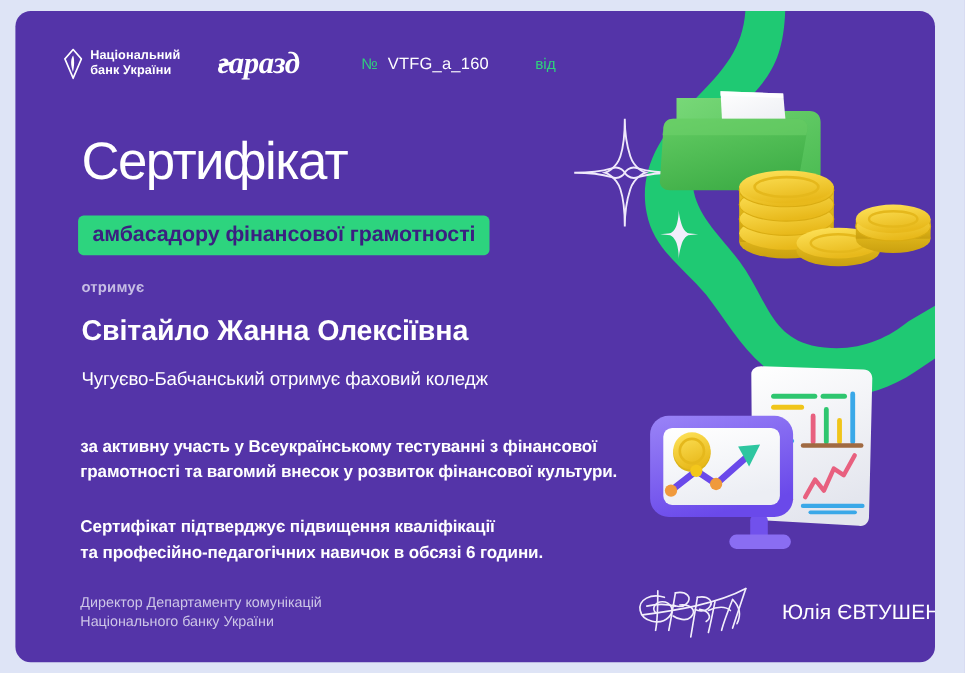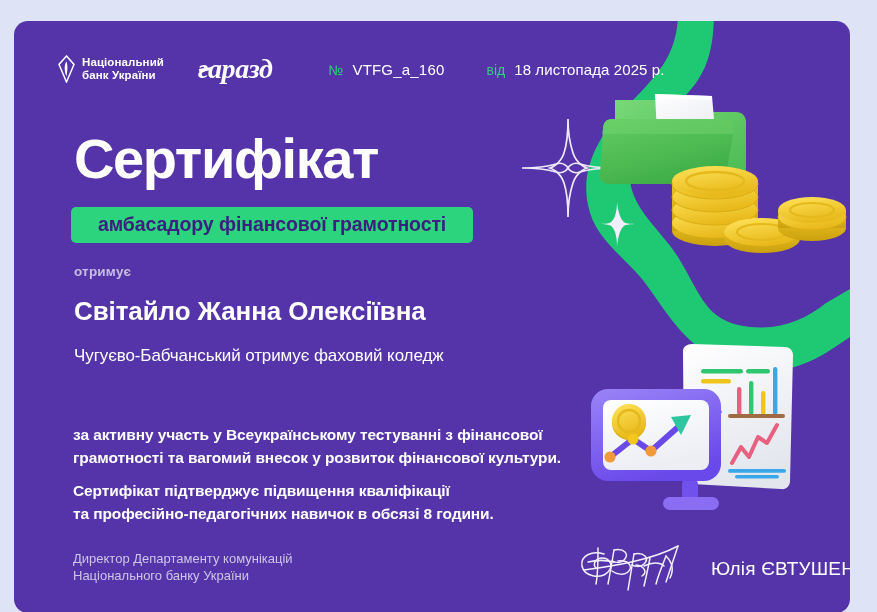--- a/index.html
+++ b/index.html
@@ -22,21 +22,20 @@
   
   #card {
     position: absolute;
     left: 14px;
     top: 10px;
     width: 836px;
     height: 592px;
     background: #5434a8;
     border-radius: 14px;
     overflow: hidden;
-    margin-top: 11px;
   }
 
   
   .deco { position: absolute; pointer-events: none; }
 
   #ribbon-svg { left: 0; top: 0; width: 836px; height: 592px; }
   #art-folder { left: 570px; top: 55px; width: 266px; height: 195px; }
   #art-chart  { left: 565px; top: 312px; width: 271px; height: 195px; }
   #sparkles   { left: 480px; top: 90px; width: 160px; height: 140px; }
 
@@ -98,35 +97,35 @@
   #doc-number { letter-spacing: .2px; }
   #date-label { margin-left: 42px; }
   #doc-date { letter-spacing: .1px; }
 
   
   #title {
     position: absolute;
     left: 60px;
     top: 99px;
     color: #ffffff;
-    font-size: 56px;
-    font-weight: bold;
+    font-size: 48px;
+    font-weight: normal;
     letter-spacing: -1.4px;
     line-height: 78px;
   }
 
   #subtitle {
     position: absolute;
     left: 57px;
     top: 186px;
     background: #2dd47e;
     color: #3b2080;
     font-size: 19.5px;
     font-weight: bold;
-    padding: 6px 27px 7px;
+    padding: 6px 13px 7px;
     border-radius: 5px;
     letter-spacing: -0.1px;
   }
 
   
   #receives-label {
     position: absolute;
     left: 60px;
     top: 243px;
     color: #c6bde4;
@@ -152,21 +151,21 @@
     top: 325px;
     color: #ffffff;
     font-size: 17px;
     letter-spacing: -0.1px;
   }
 
   
   #body-para-1 {
     position: absolute;
     left: 59px;
-    top: 403px;
+    top: 386px;
     color: #ffffff;
     font-size: 15.5px;
     font-weight: bold;
     line-height: 22.5px;
     white-space: pre-line;
     letter-spacing: -0.1px;
   }
 
   #body-para-2 {
     position: absolute;
@@ -400,36 +399,35 @@
 
       <div id="harazd-logo">
         <span class="bar"></span>
         <span>гаразд</span>
       </div>
 
       <div id="doc-meta">
         <span class="meta-label">№</span>
         <span id="doc-number">VTFG_a_160</span>
         <span class="meta-label" id="date-label">від</span>
-        <span id="doc-date">18 листопада 2025 р.</span>
       </div>
 
     </div>
 
     <div id="title">Сертифікат</div>
     <div id="subtitle">амбасадору фінансової грамотності</div>
 
     <div id="receives-label">отримує</div>
     <div id="recipient-name">Світайло Жанна Олексіївна</div>
     <div id="institution">Чугуєво-Бабчанський отримує фаховий коледж</div>
 
     <div id="body-para-1">за активну участь у Всеукраїнському тестуванні з фінансової
 грамотності та вагомий внесок у розвиток фінансової культури.</div>
     <div id="body-para-2">Сертифікат підтверджує підвищення кваліфікації
-та професійно-педагогічних навичок в обсязі 8 години.</div>
+та професійно-педагогічних навичок в обсязі 6 години.</div>
 
     <div id="signer-role">Директор Департаменту комунікацій
 Національного банку України</div>
 
     <div id="signature-block">
       <svg id="signature-mark" viewBox="0 0 130 52">
         <g fill="none" stroke="#f2eefb" stroke-width="1.5" stroke-linecap="round">
           <path d="M30 14 C18 10, 6 16, 8 26 C10 36, 26 40, 34 32 C40 26, 36 18, 28 18 C22 18, 18 24, 22 28"></path>
           <path d="M24 8 C24 22, 24 34, 22 44"></path>
           <path d="M14 22 C22 20, 32 20, 40 22"></path>

